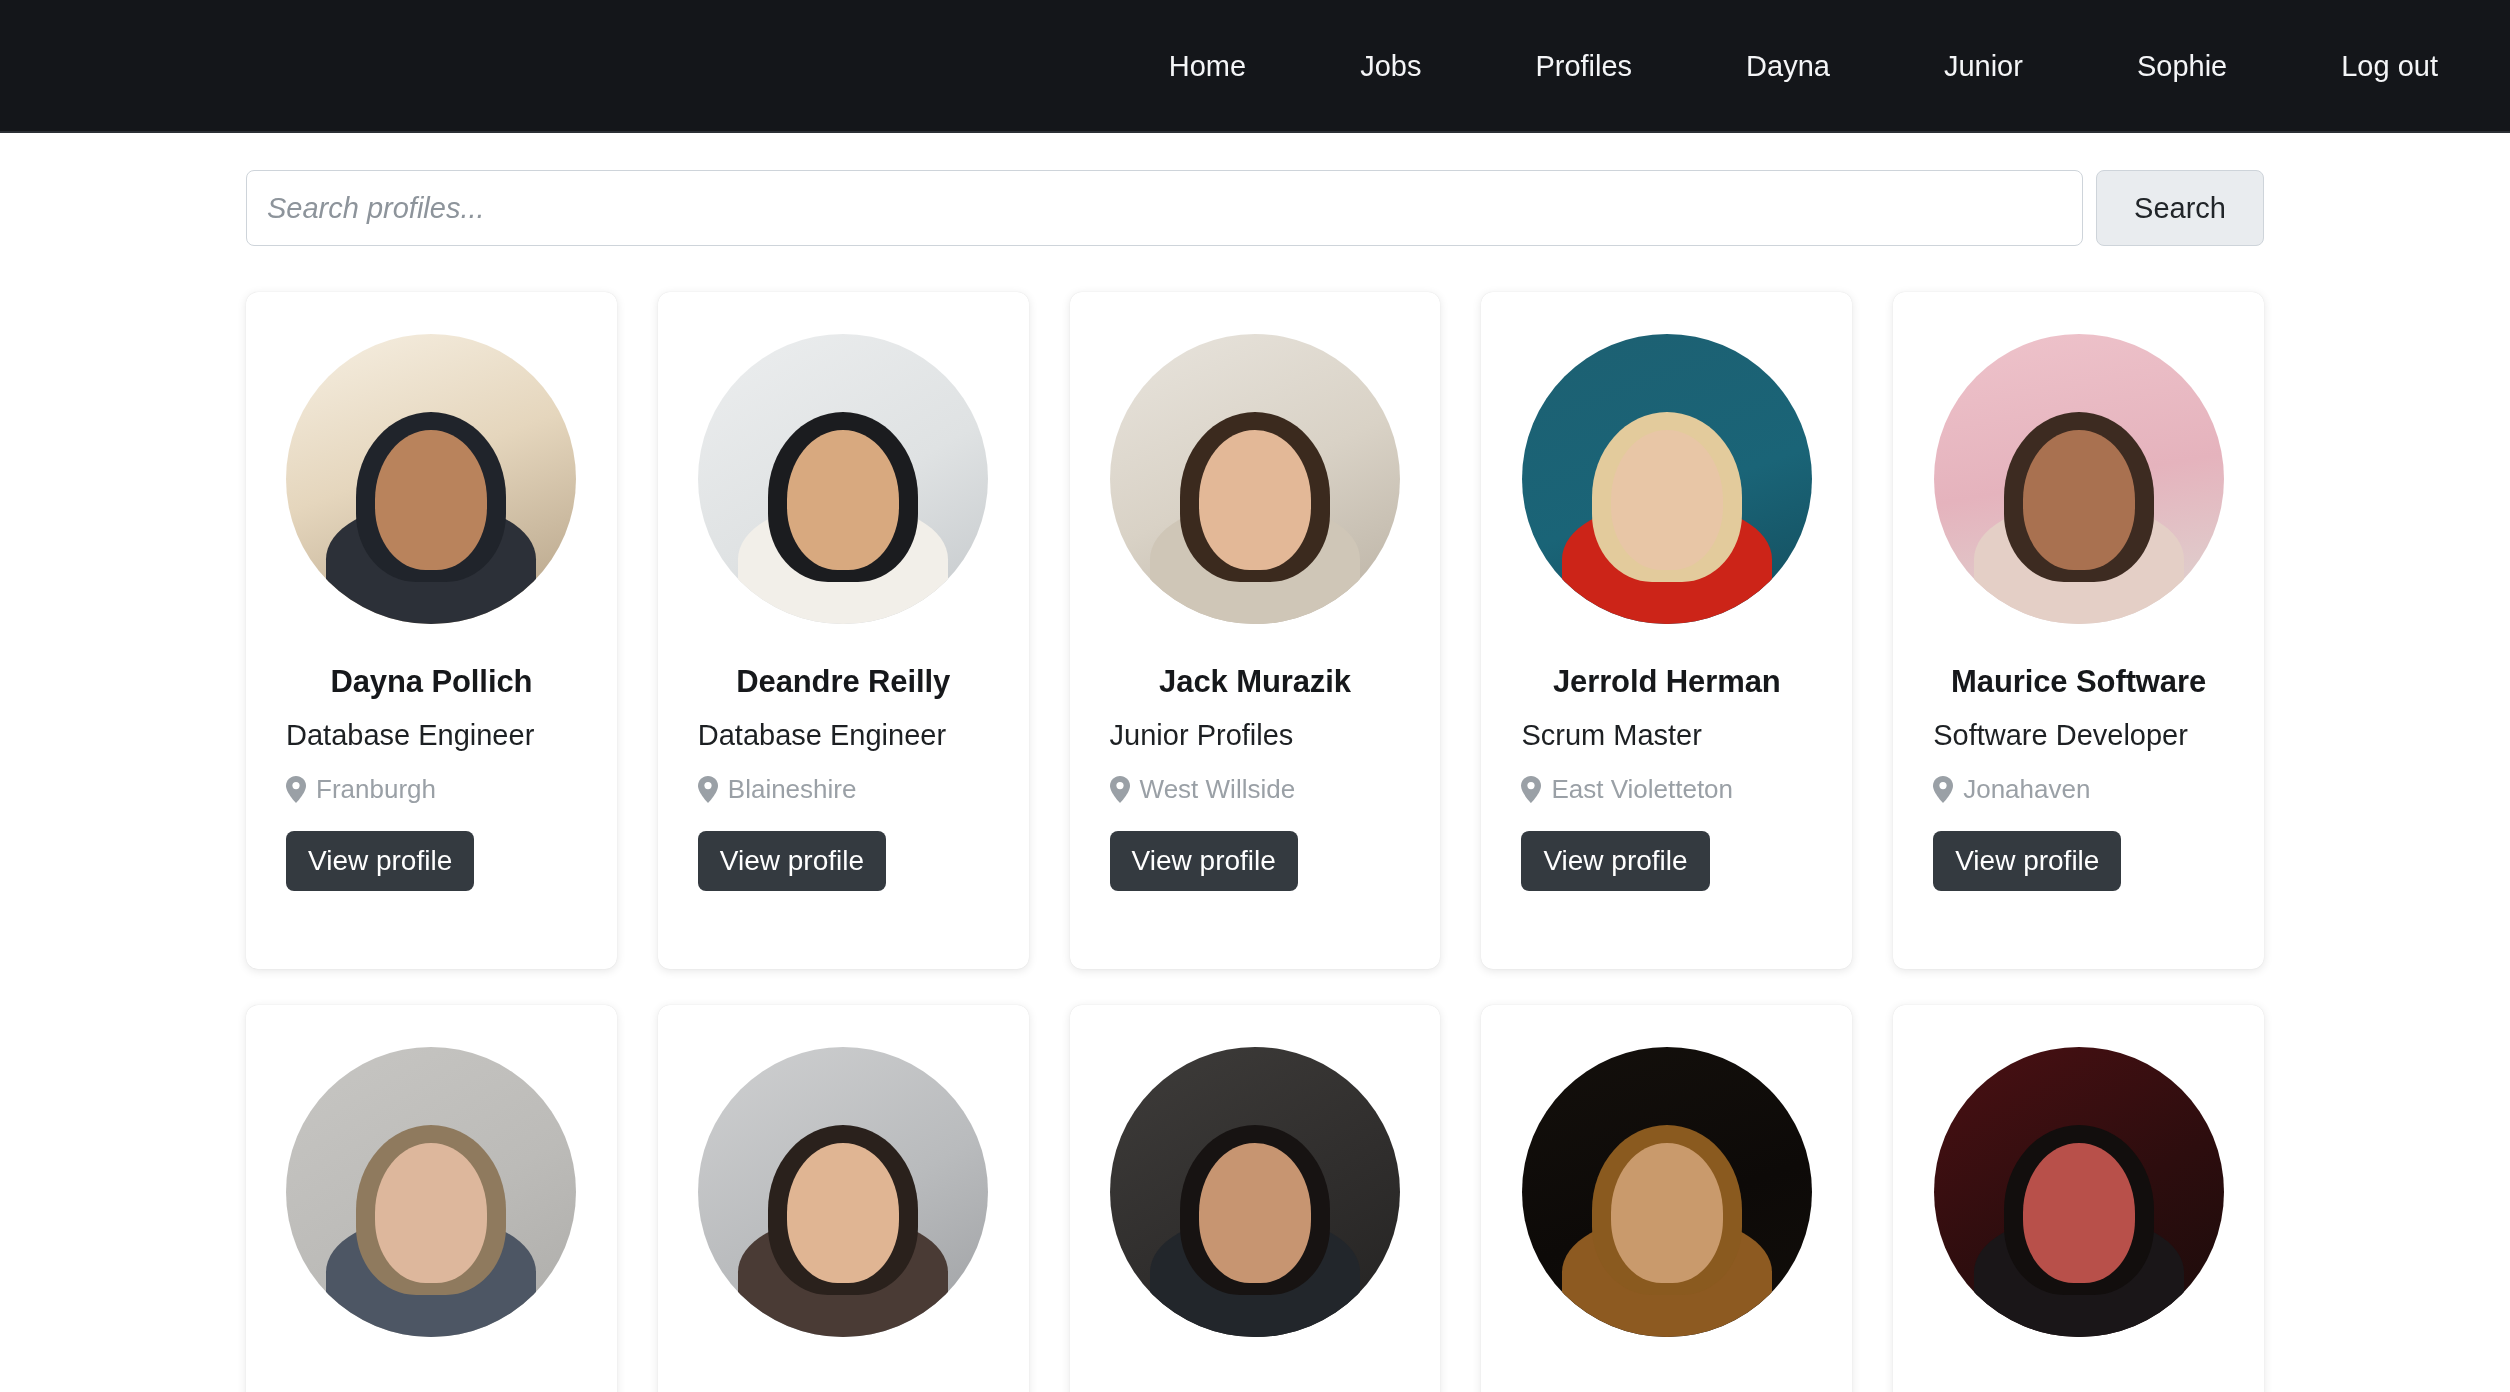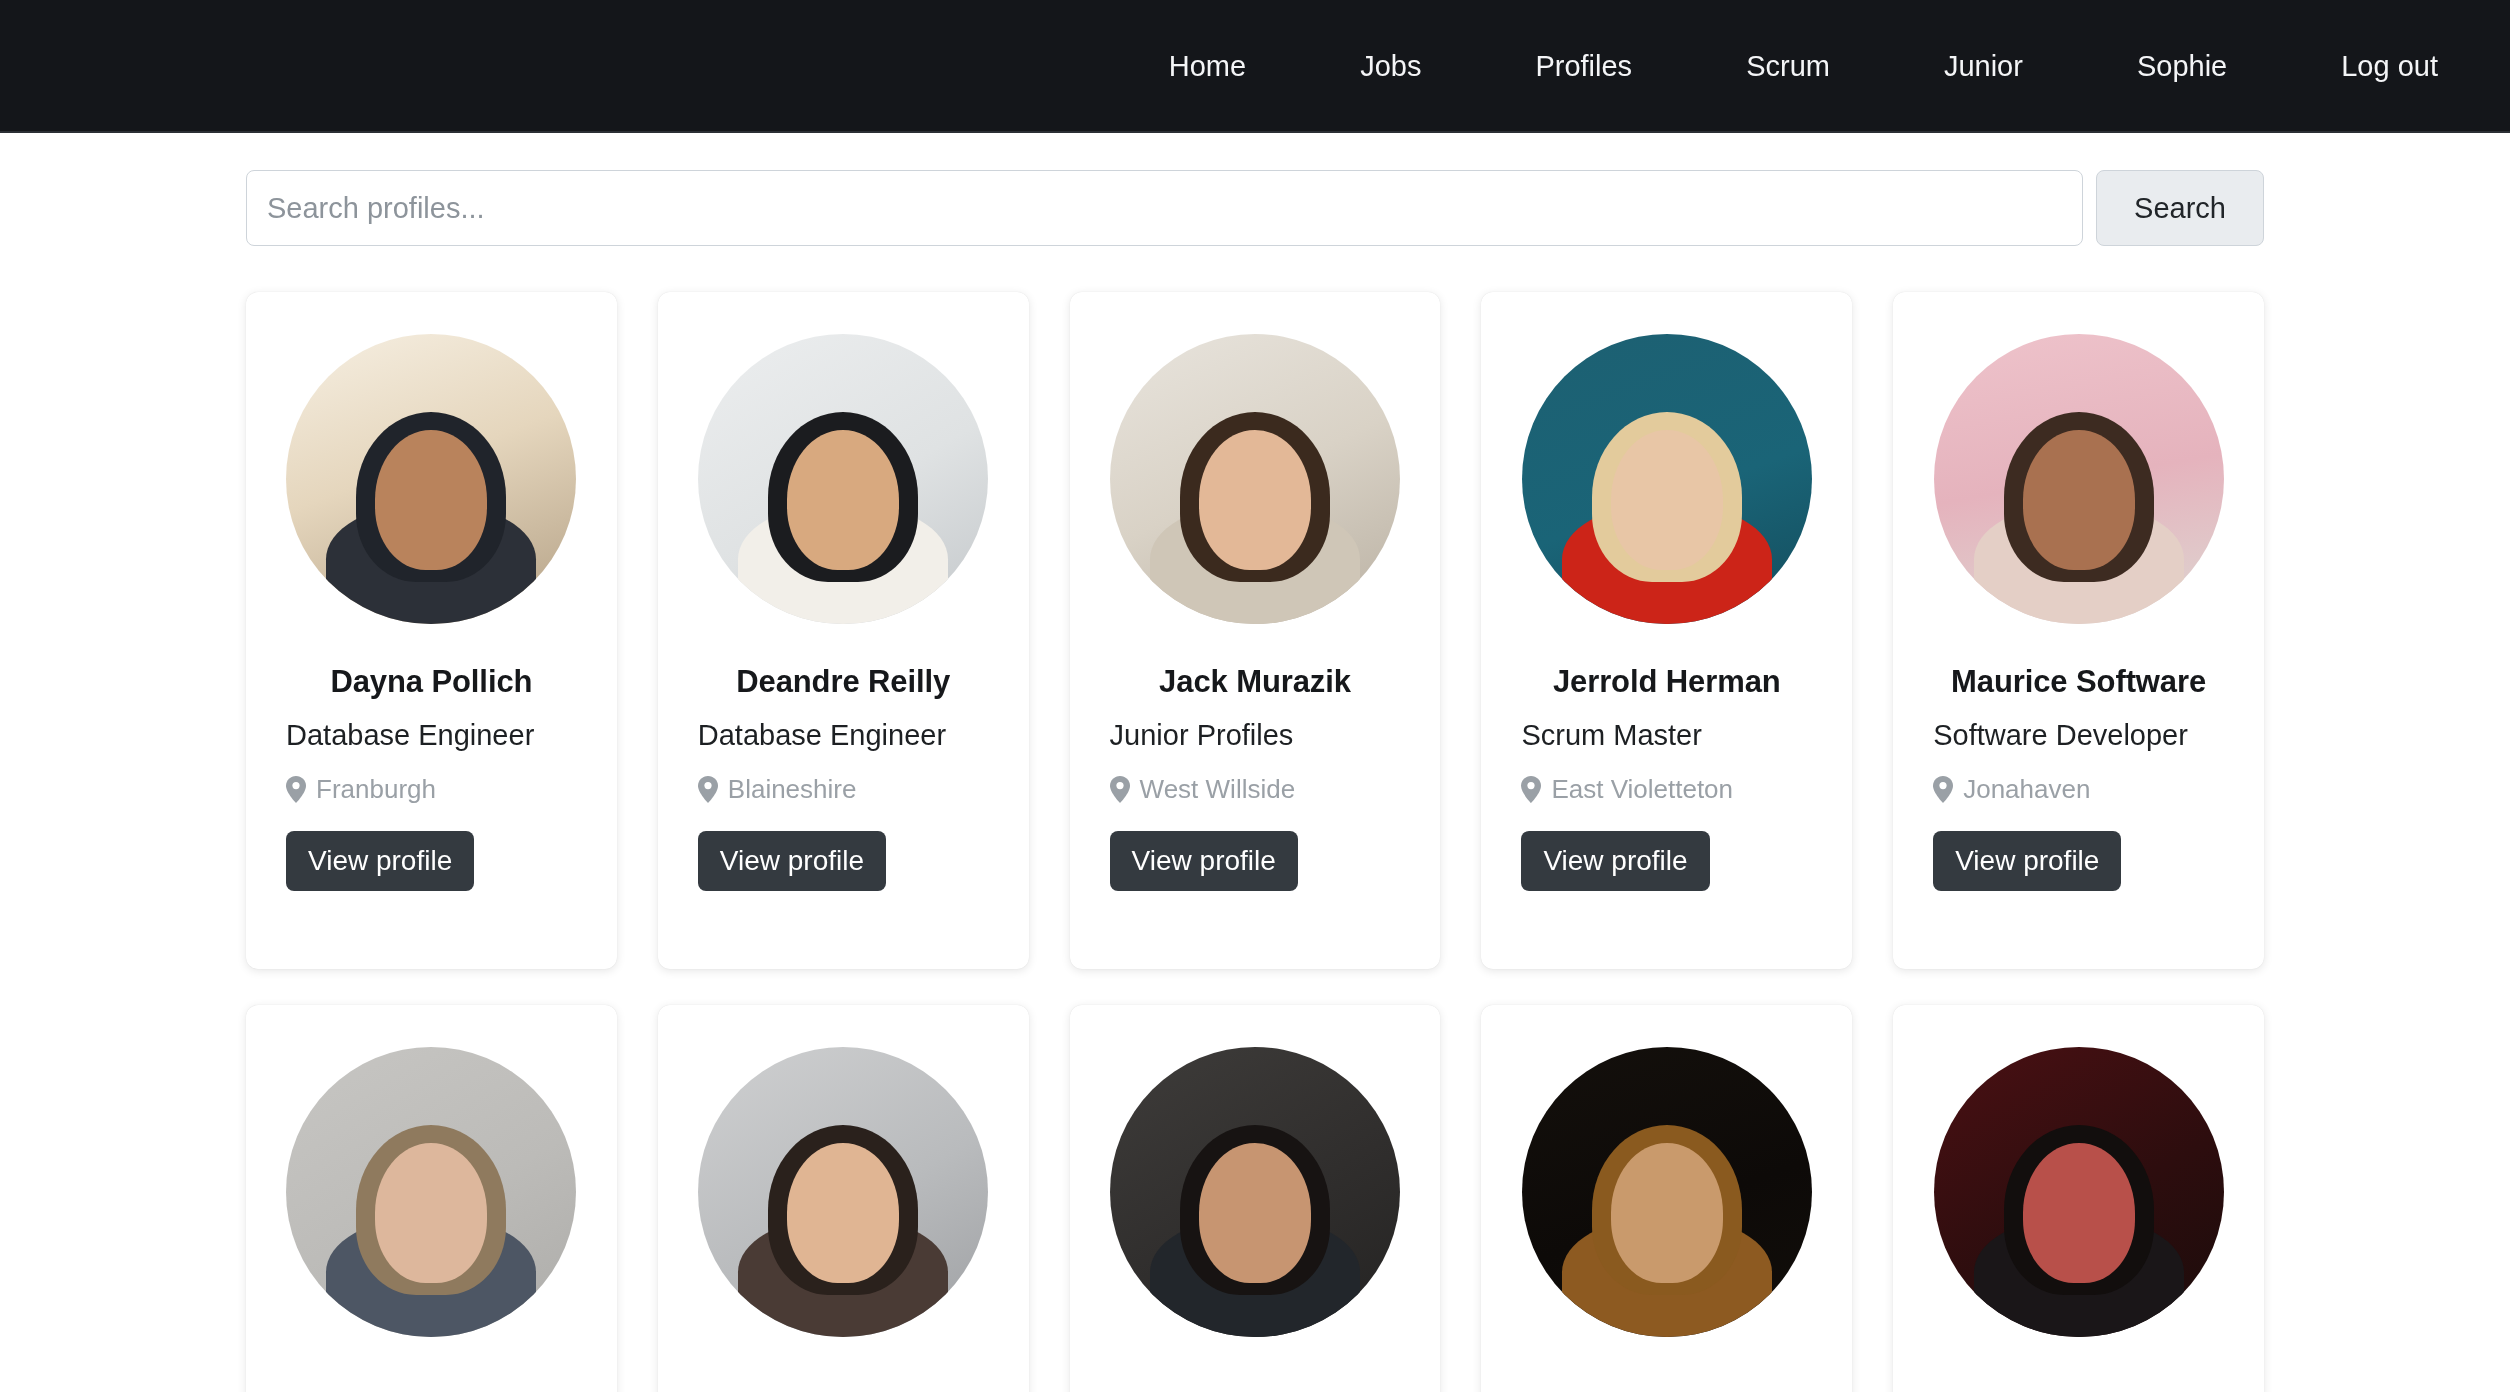--- a/index.html
+++ b/index.html
@@ -97,20 +97,21 @@
     flex: 1 1 auto;
     height: 76px;
     border: 1px solid #ced4da;
     border-radius: 8px;
     background: #ffffff;
     font-size: 29px;
     font-family: "Liberation Sans", sans-serif;
     color: #212529;
     padding: 0 20px;
     outline: none;
+    font-style: italic;
   }
   .search-input::placeholder { color: #8d949b; }
   .search-button {
     flex: 0 0 auto;
     margin-left: 13px;
     min-width: 168px;
     height: 76px;
     border: 1px solid #ced4da;
     border-radius: 8px;
     background: #e9ecef;
@@ -207,21 +208,21 @@
 </style>
 </head>
 <body>
 
 <div class="navbar">
 
   <nav class="nav-links">
     <a class="nav-link" href="#">Home</a>
     <a class="nav-link" href="#">Jobs</a>
     <a class="nav-link" href="#">Profiles</a>
-    <a class="nav-link" href="#">Scrum</a>
+    <a class="nav-link" href="#">Dayna</a>
     <a class="nav-link" href="#">Junior</a>
     <a class="nav-link" href="#">Sophie</a>
     <a class="nav-link" href="#">Log out</a>
   </nav>
 </div>
 
 <div class="page">
 
   <div class="search-row">
     <input class="search-input" type="text" placeholder="Search profiles..." style="">

